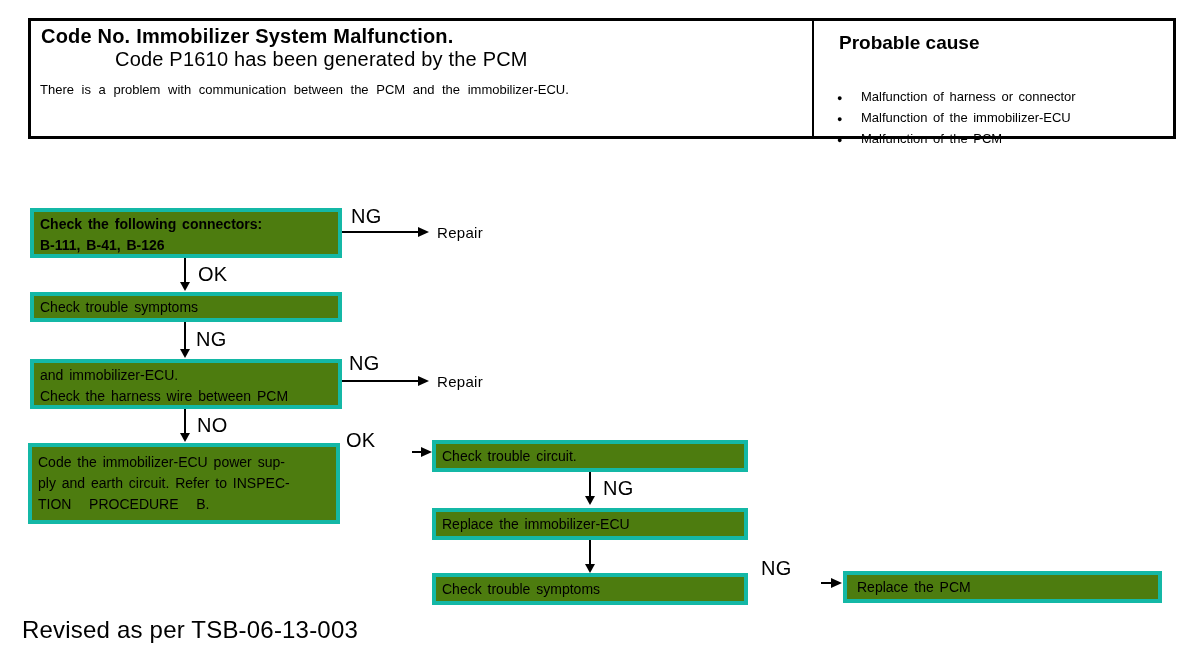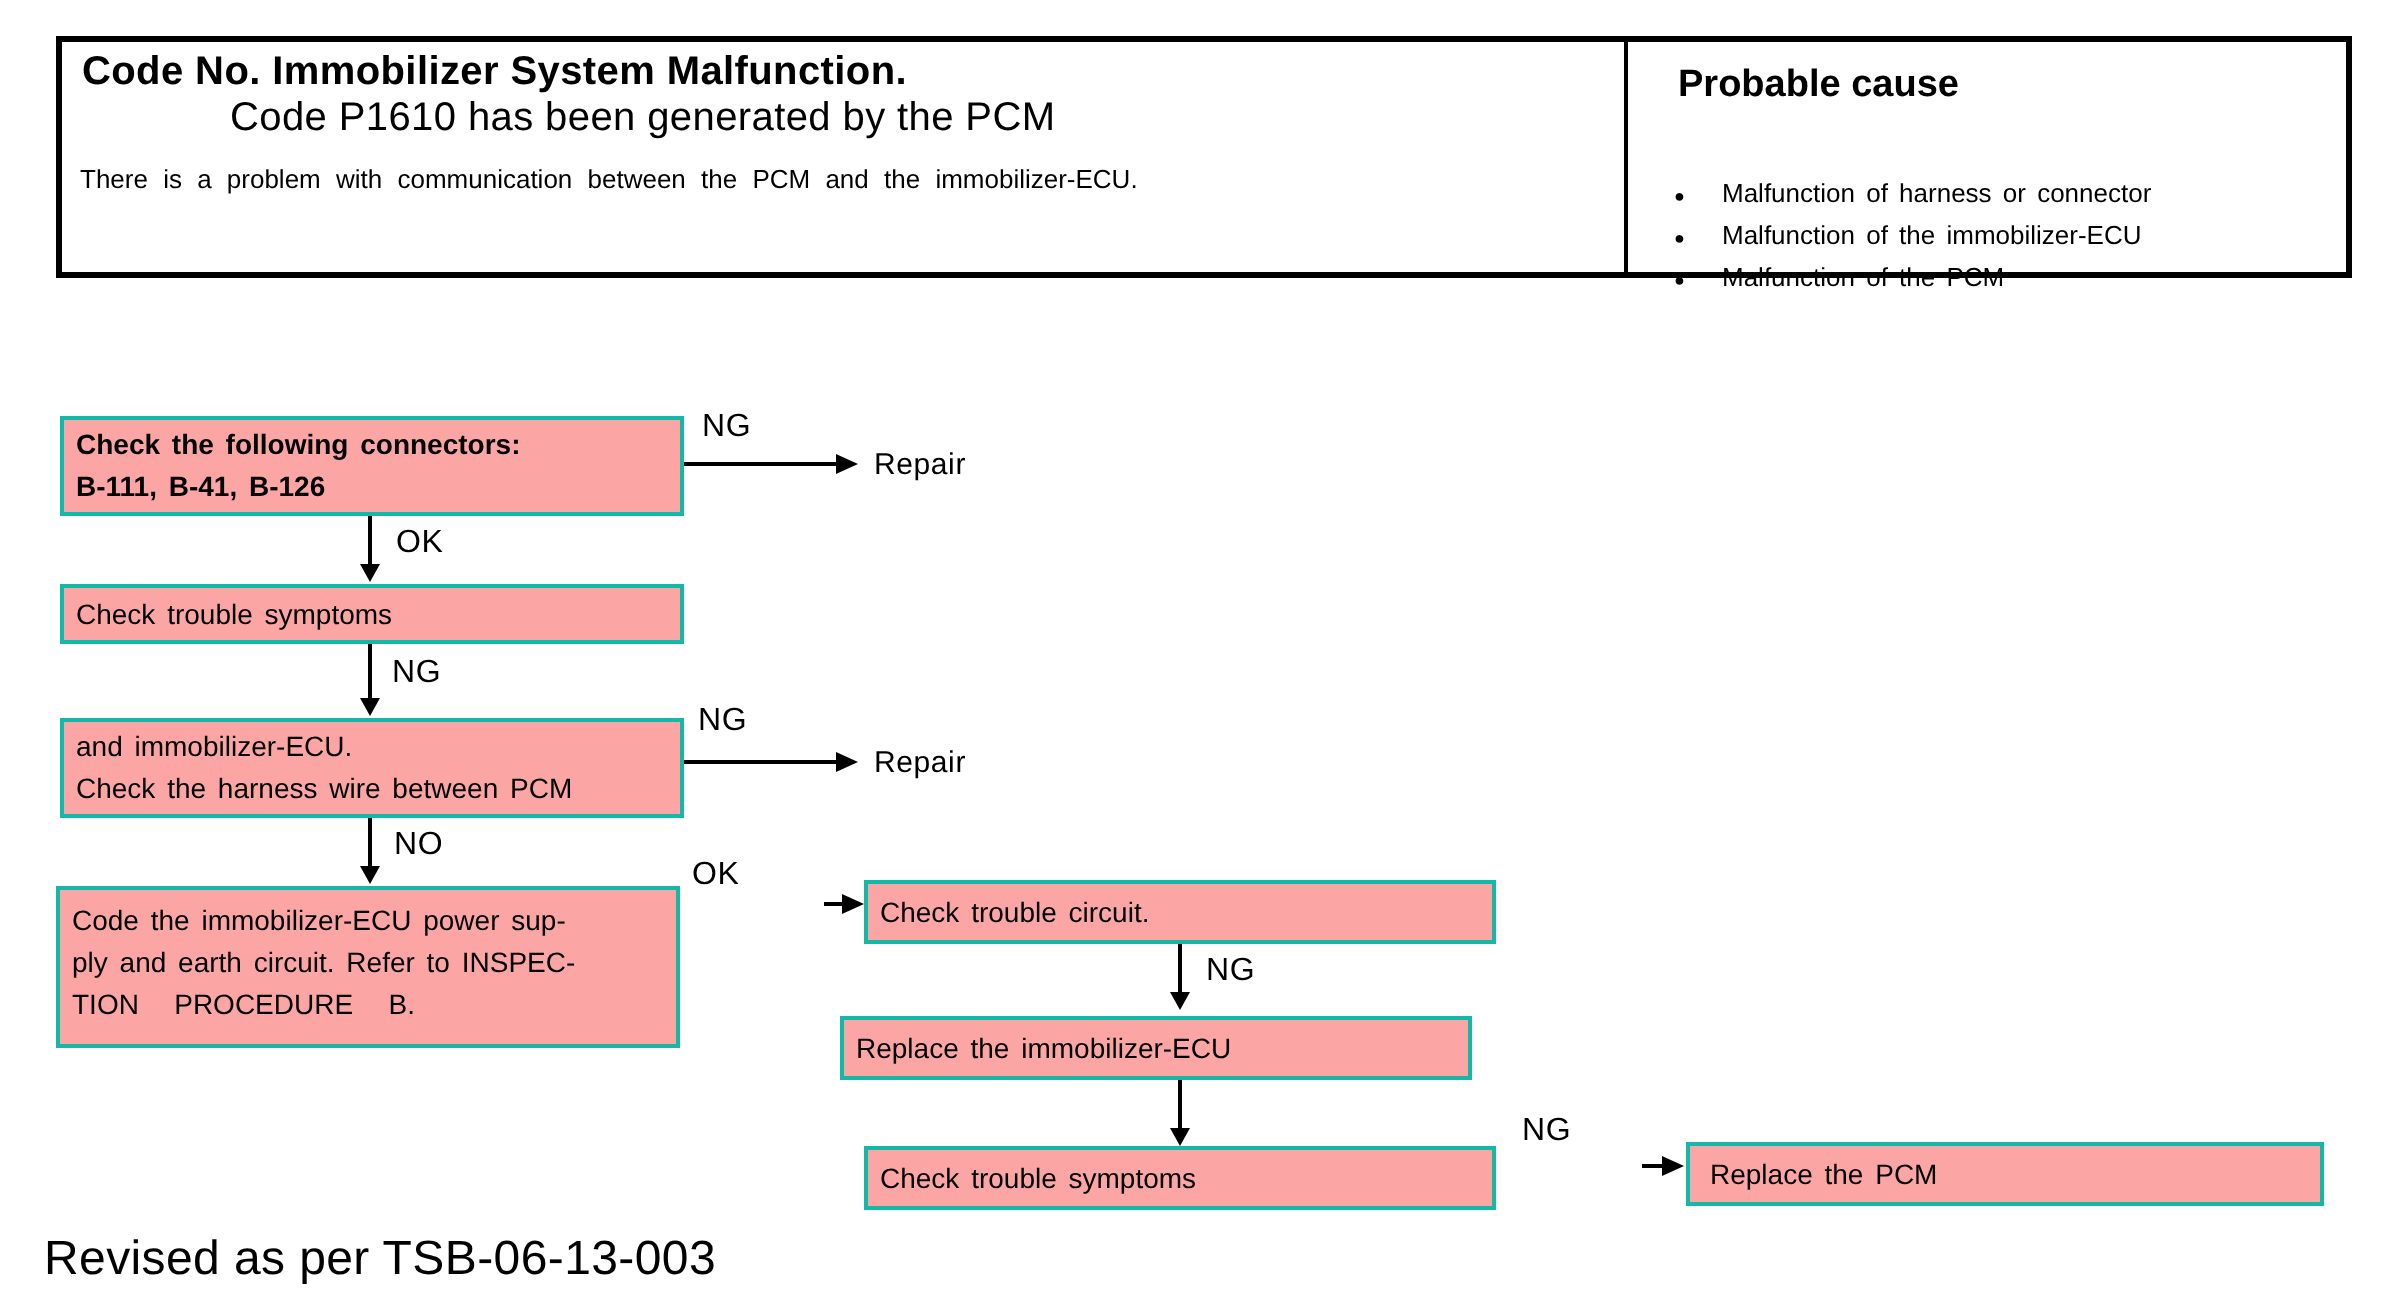--- a/index.html
+++ b/index.html
@@ -11,26 +11,26 @@
   .hdr-div{position:absolute;left:781px;top:0;bottom:0;width:2px;background:#000}
   .t1{position:absolute;left:10px;top:4px;font-size:20px;font-weight:bold;letter-spacing:.2px;white-space:pre}
   .t2{position:absolute;left:84px;top:27px;font-size:20px;font-weight:normal;letter-spacing:.2px;white-space:pre}
   .desc{position:absolute;left:9px;top:61px;font-size:13px;word-spacing:4px;white-space:pre}
   .pc-title{position:absolute;left:808px;top:11px;font-size:19px;font-weight:bold}
   .pc-list{position:absolute;left:806px;top:66px;margin:0;padding:0;list-style:none;font-size:13px;word-spacing:2px}
   .pc-list li{display:flex;align-items:baseline;line-height:19px}
   .pc-bullet{width:24px;font-size:9px;flex:0 0 24px}
 
   
-  .fbox{position:absolute;border:2px solid #14b8a6;background:#fca5a5;font-size:14px;box-sizing:border-box;padding:2px 6px;word-spacing:2px}
+  .fbox{position:absolute;border:4px solid #14b8a6;background:#4d7c0f;font-size:14px;box-sizing:border-box;padding:2px 6px;word-spacing:2px}
   .fbox .l{line-height:21px;white-space:pre}
   .fbox.center{display:flex;align-items:center;padding-top:0;padding-bottom:0}
   .fbox.bold{font-weight:bold}
   .p4{padding-top:5px}
-  .albl{position:absolute;font-size:16px;letter-spacing:.3px;white-space:pre}
+  .albl{position:absolute;font-size:20px;letter-spacing:.3px;white-space:pre}
   .repair{position:absolute;font-size:15px;font-weight:normal;letter-spacing:.3px}
   .varrow{position:absolute;width:2px;background:#000}
   .varrow .hd{position:absolute;left:-4px;top:100%;width:0;height:0;border-left:5px solid transparent;border-right:5px solid transparent;border-top:9px solid #000}
   .harrow{position:absolute;height:2px;background:#000}
   .harrow .hd{position:absolute;top:-4px;left:100%;width:0;height:0;border-top:5px solid transparent;border-bottom:5px solid transparent;border-left:11px solid #000}
 
   .caption{position:absolute;left:22px;top:616px;font-size:24px;letter-spacing:.2px}
 </style>
 </head>
 <body>
@@ -109,21 +109,21 @@
       <i class="hd"></i>
     </div>
 
   <div class="fbox center" style="left:432px;top:440px;width:316px;height:32px">Check trouble circuit.</div>
 
   <div class="varrow" style="left:589px;top:472px;height:24px">
       <i class="hd"></i>
     </div>
   <div class="albl" style="left:603px;top:477px">NG</div>
 
-  <div class="fbox center" style="left:420px;top:508px;width:316px;height:32px">Replace the immobilizer-ECU</div>
+  <div class="fbox center" style="left:432px;top:508px;width:316px;height:32px">Replace the immobilizer-ECU</div>
 
   <div class="varrow" style="left:589px;top:540px;height:24px">
       <i class="hd"></i>
     </div>
 
   <div class="fbox center" style="left:432px;top:573px;width:316px;height:32px">Check trouble symptoms</div>
 
   <div class="albl" style="left:761px;top:557px">NG</div>
   <div class="harrow" style="left:821px;top:582px;width:10px">
       <i class="hd"></i>

